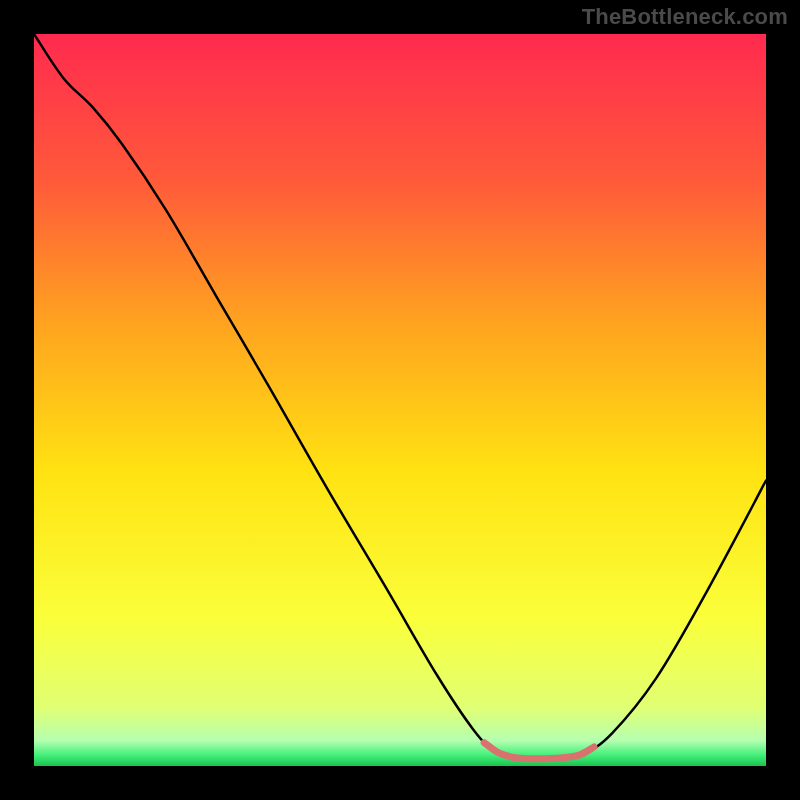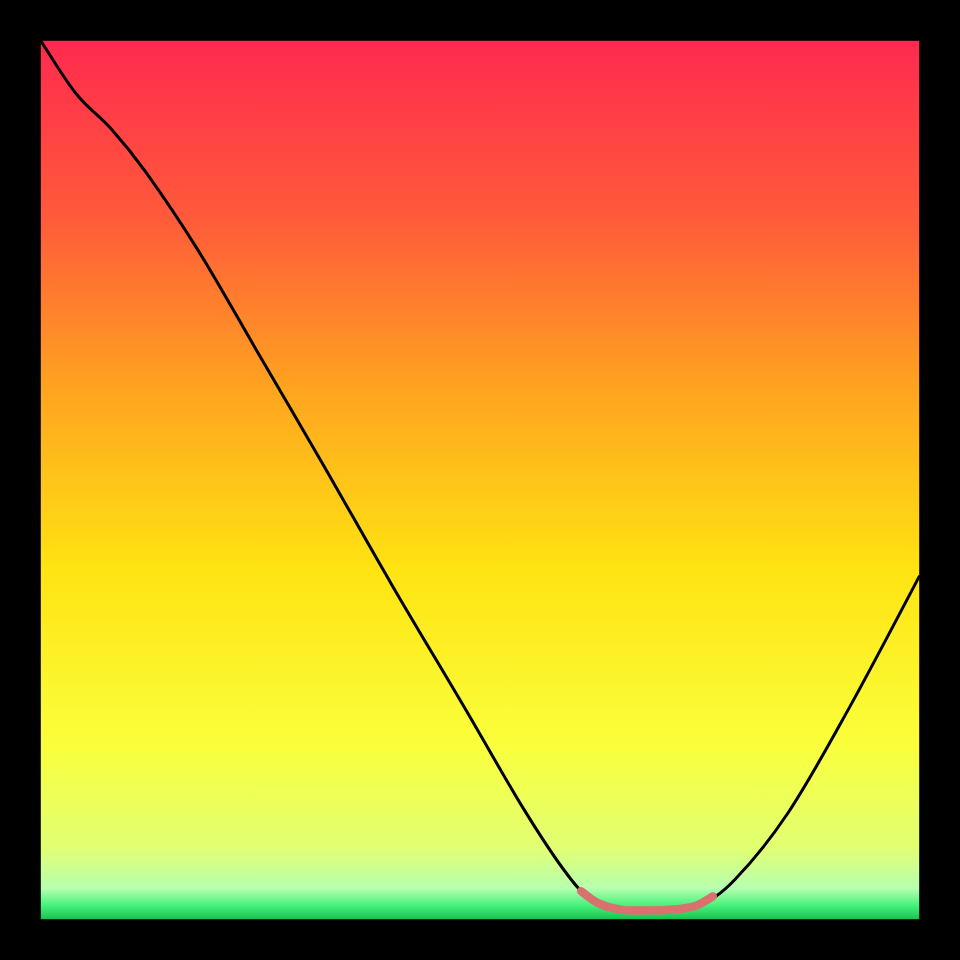--- a/index.html
+++ b/index.html
@@ -31,20 +31,21 @@
     left: 0;
     top: 0;
     width: 800px;
     height: 800px;
   }
 </style>
 </head>
 <body>
 
 <div class="container">
+  <div class="watermark">TheBottleneck.com</div>
 
   <svg class="plot" viewBox="0 0 800 800" preserveAspectRatio="none">
     <defs>
       <linearGradient id="bg-grad" x1="0" y1="0" x2="0" y2="1">
           <stop offset="0.00%" stop-color="#ff2a4f"></stop>
           <stop offset="20.00%" stop-color="#ff5a3a"></stop>
           <stop offset="40.00%" stop-color="#ffa51f"></stop>
           <stop offset="60.00%" stop-color="#ffe312"></stop>
           <stop offset="80.00%" stop-color="#faff3b"></stop>
           <stop offset="92.00%" stop-color="#e1ff74"></stop>

